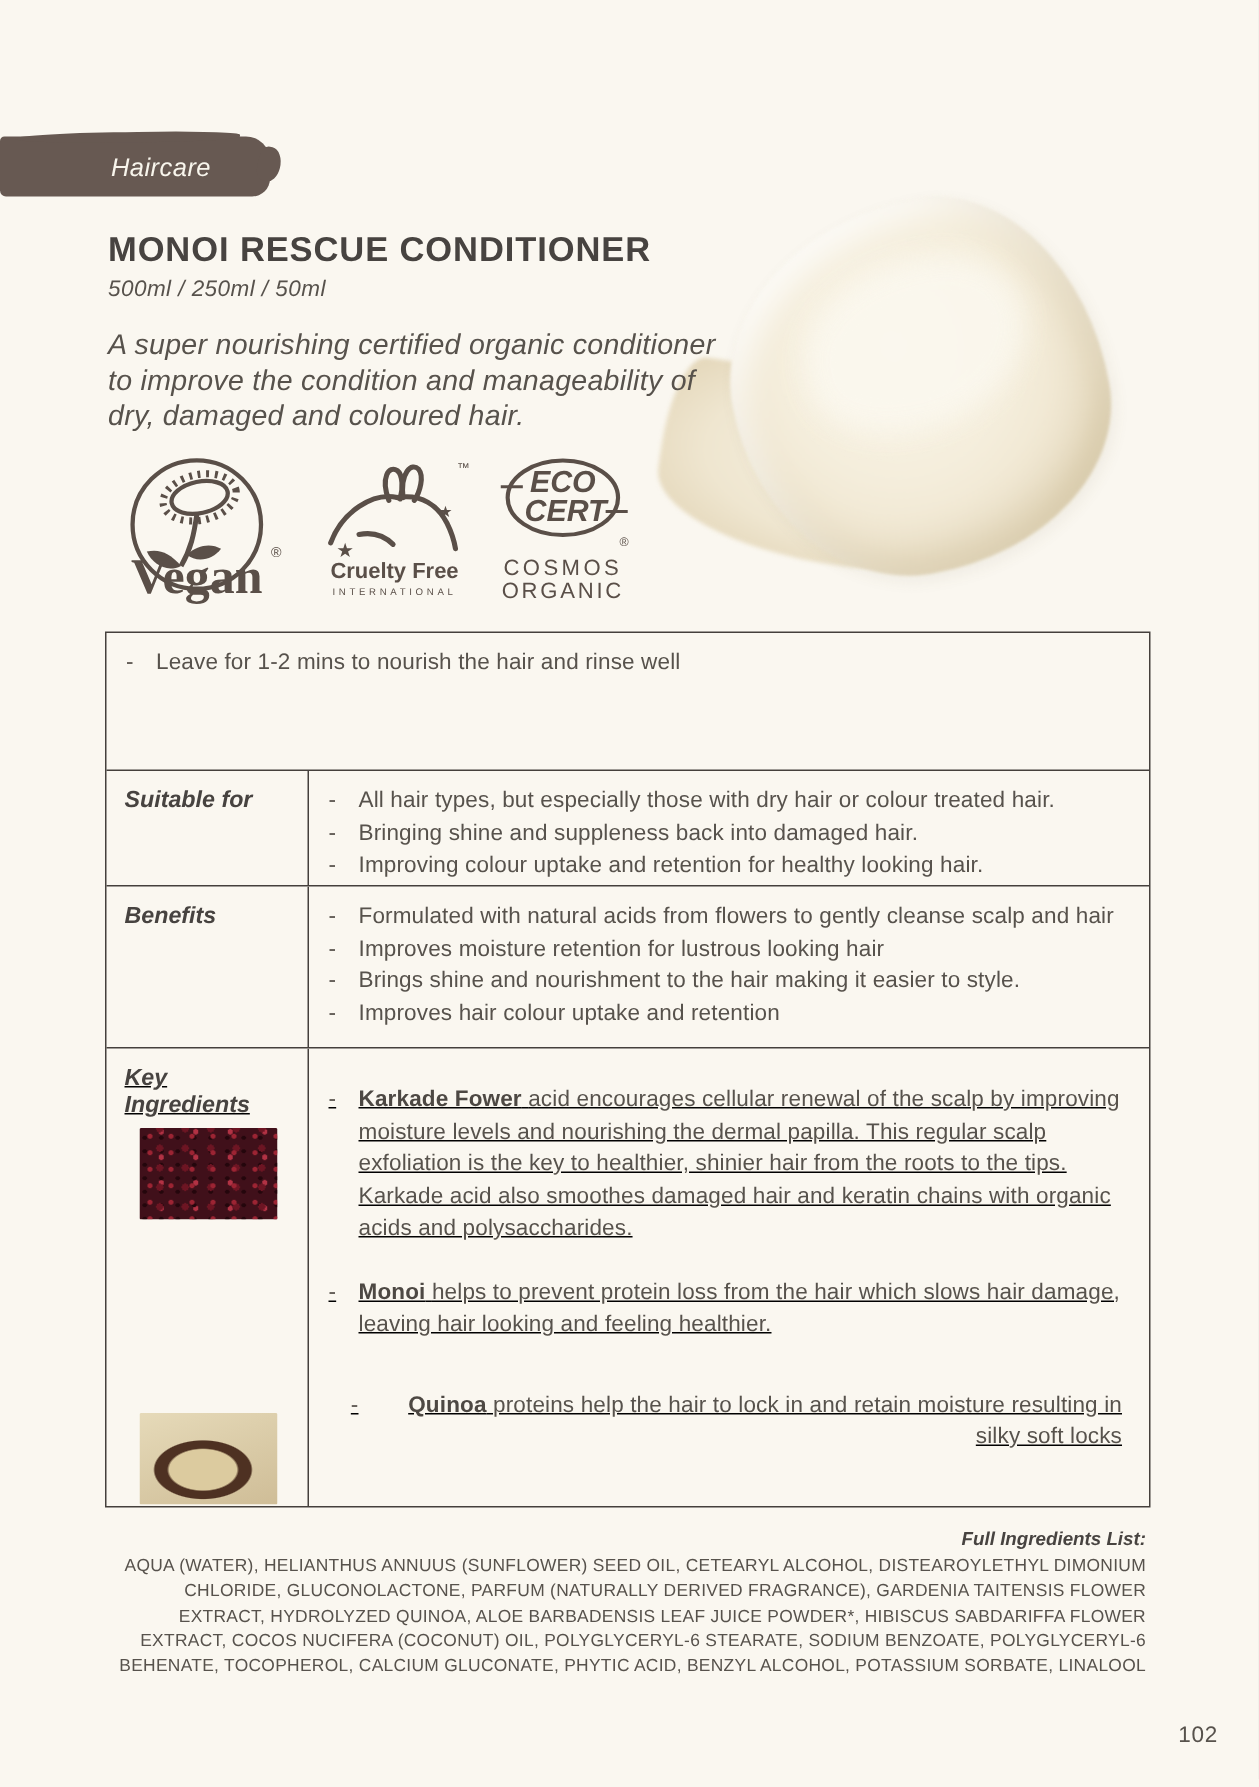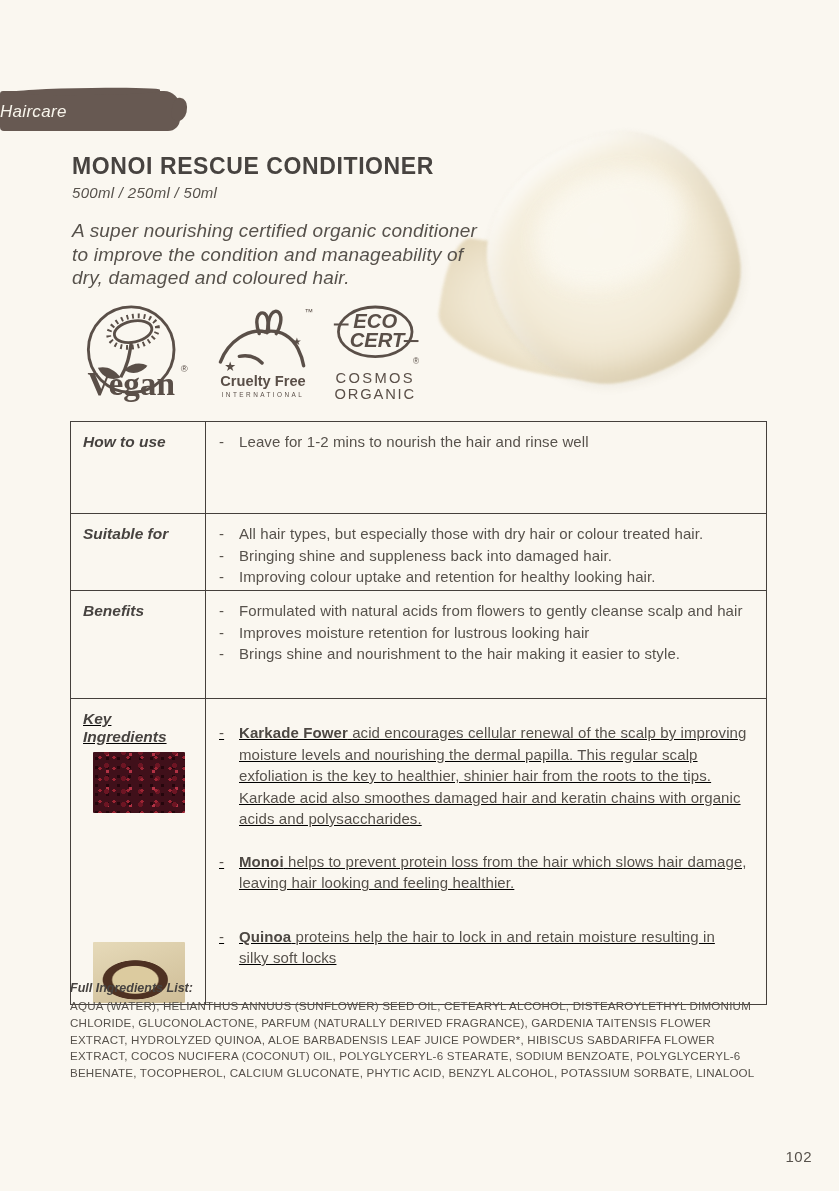--- a/index.html
+++ b/index.html
@@ -6,21 +6,21 @@
   body{font-family:"Liberation Sans",sans-serif;background:#e8e6e1;}
   .page{position:relative;width:839px;height:1191px;background:#faf7f0;overflow:hidden;margin:0 auto;}
 
   
   .brush{position:absolute;left:0;top:91px;width:180px;height:40px;background:#675952;
          border-radius:3px 16px 12px 4px;}
   .brush::before{content:"";position:absolute;right:-7px;top:7px;width:15px;height:23px;
          background:#675952;border-radius:45% 70% 60% 50%;transform:rotate(14deg);}
   .brush::after{content:"";position:absolute;left:10px;top:-3px;width:150px;height:7px;
          background:#675952;border-radius:60% 40% 50% 50%;transform:rotate(-0.6deg);}
-  .brush span{display:block;line-height:41px;color:#f8f5ec;
+  .brush span{display:block;padding-left:74px;line-height:41px;color:#f8f5ec;
          font-style:italic;font-size:17px;letter-spacing:0.3px;}
 
   
   .title{position:absolute;left:72px;top:153px;font-size:23px;font-weight:bold;color:#474340;letter-spacing:0.6px;}
   .sizes{position:absolute;left:72px;top:184px;font-size:15px;font-style:italic;color:#57524c;letter-spacing:0.3px;}
   .desc{position:absolute;left:72px;top:219px;width:412px;font-size:19px;font-style:italic;
         color:#57524c;line-height:23.5px;letter-spacing:0.2px;}
 
   
   .smear{position:absolute;left:440px;top:130px;width:310px;height:275px;}
@@ -46,21 +46,21 @@
   .table{position:absolute;left:70px;top:421px;width:697px;border:1.5px solid #45403c;box-sizing:border-box;}
   .trow{display:flex;border-bottom:1.5px solid #45403c;box-sizing:border-box;overflow:hidden;}
   .trow:last-child{border-bottom:none;text-decoration:underline;}
   .tlabel{flex:0 0 135px;border-right:1.5px solid #45403c;box-sizing:border-box;
           padding:11px 6px 0 12px;font-size:15.5px;font-weight:bold;font-style:italic;color:#474340;}
   .tcontent{flex:1;padding:9px 18px 0 13px;font-size:15px;color:#57524c;line-height:21.5px;letter-spacing:0.1px;}
   .bullet{display:flex;}
   .bullet::before{content:"-";flex:0 0 20px;}
   .bullet b{font-weight:bold;color:#4d4843;}
   .r1{height:92px;} .r2{height:77px;justify-content:flex-end;} .r3{height:108px;} .r4{height:305px;}
-  .ki1{margin-top:14px;} .ki2{margin-top:21px;} .ki3{margin-top:32px;}
+  .ki1{margin-top:14px;} .ki2{margin-top:21px;} .ki3{margin-top:32px;text-align:right;}
 
   
   .photo{width:92px;height:61px;margin-left:10px;border-radius:1px;}
   .photo-karkade{margin-top:6px;height:61px;
      background-color:#40101a;
      background-image:
        radial-gradient(circle, #9c2433 18%, transparent 19%),
        radial-gradient(circle, #6d1523 22%, transparent 23%),
        radial-gradient(circle, #24060c 20%, transparent 21%),
        radial-gradient(circle, #b23244 12%, transparent 13%);
@@ -73,21 +73,21 @@
        radial-gradient(circle at 28% 38%, #ead fb0 0 10%, transparent 11%),
        radial-gradient(circle at 30% 36%, #e9deb2 0 11%, transparent 12%),
        radial-gradient(circle at 88% 78%, #ccd5da 0 13%, transparent 14%),
        linear-gradient(135deg, #6b7c4e 0%, #55693f 40%, #7b8a57 70%, #4e5f3a 100%);}
   .photo-quinoa{margin-top:16px;height:61px;
      background:
        radial-gradient(ellipse 40px 24px at 46% 62%, #dccb9f 0 56%, #4e3122 60% 80%, rgba(78,49,34,0) 83%),
        linear-gradient(160deg, #e6dab9 0%, #d9caa6 55%, #cfbd97 100%);}
 
   
-  .ing{position:absolute;left:70px;top:981px;width:694px;color:#57524c;}
+  .ing{position:absolute;left:70px;top:1019px;width:694px;color:#57524c;text-align:right;}
   .ing-head{font-size:12.5px;font-weight:bold;font-style:italic;color:#474340;}
   .ing-body{margin-top:3px;font-size:11.6px;line-height:16.8px;letter-spacing:0.2px;}
 
   .pagenum{position:absolute;right:27px;top:1148px;font-size:15px;color:#57524c;letter-spacing:0.5px;}
 </style>
 </head>
 <body>
 
 <div class="page">
 
@@ -150,21 +150,20 @@
         <text x="88" y="66" font-size="9">®</text>
         <text x="47" y="87" text-anchor="middle" font-size="16" letter-spacing="2.5">COSMOS</text>
         <text x="47" y="104" text-anchor="middle" font-size="16" letter-spacing="2">ORGANIC</text>
       </g>
     </svg>
   </div>
 
   <div class="table">
 
     <div class="trow r1">
-      <div class="tlabel">How to use</div>
       <div class="tcontent">
         <div class="bullet">
             <span>Leave for 1-2 mins to nourish the hair and rinse well</span>
           </div>
       </div>
     </div>
 
     <div class="trow r2">
       <div class="tlabel">Suitable for</div>
       <div class="tcontent">
@@ -184,20 +183,23 @@
       <div class="tlabel">Benefits</div>
       <div class="tcontent">
         <div class="bullet">
             <span>Formulated with natural acids from flowers to gently cleanse scalp and hair</span>
           </div>
         <div class="bullet">
             <span>Improves moisture retention for lustrous looking hair</span>
           </div>
         <div class="bullet">
             <span>Brings shine and nourishment to the hair making it easier to style.</span>
+          </div>
+        <div class="bullet">
+            <span>Improves hair colour uptake and retention</span>
           </div>
       </div>
     </div>
 
     <div class="trow r4">
       <div class="tlabel">
         <div>Key Ingredients</div>
         <div class="photo photo-karkade"></div>
         <div class="photo photo-monoi"></div>
         <div class="photo photo-quinoa"></div>

